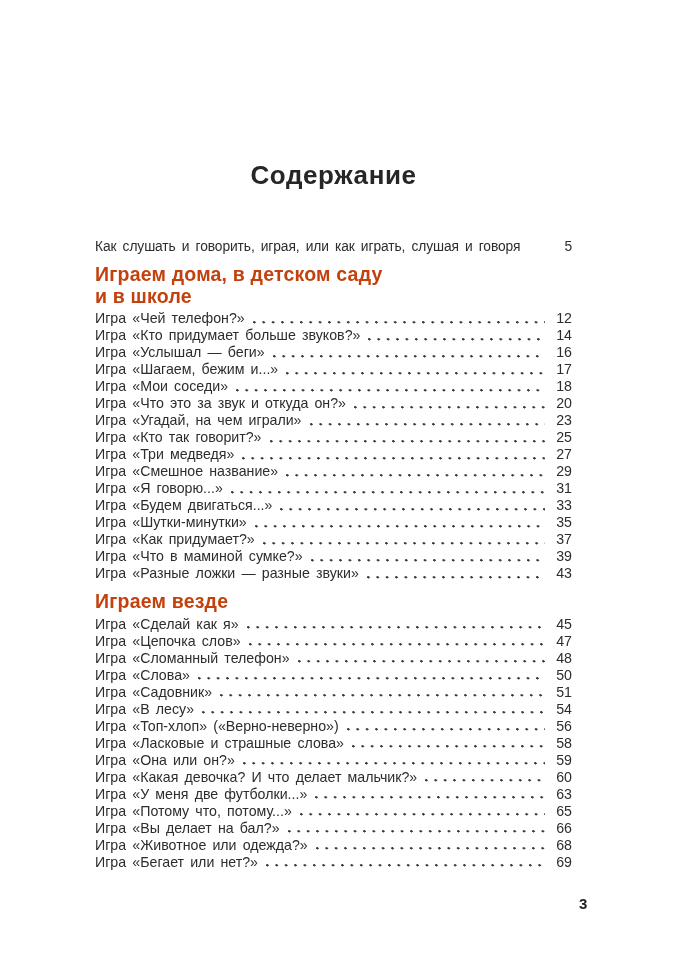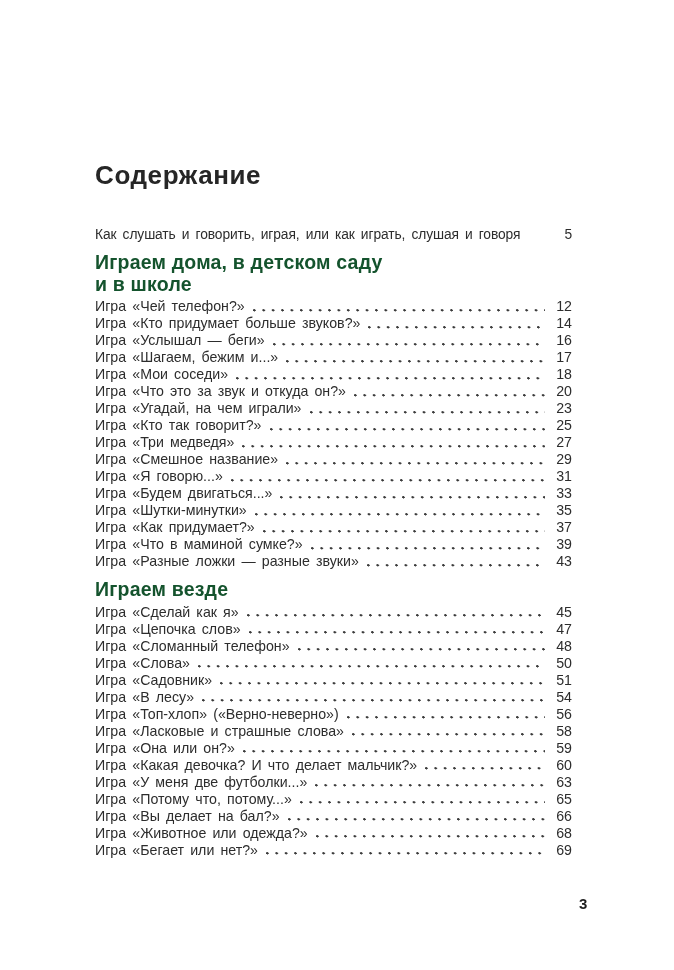--- a/index.html
+++ b/index.html
@@ -15,43 +15,44 @@
   .content {
     position: absolute;
     left: 95px;
     top: 0;
     width: 477px;
     padding-top: 160px;
     box-sizing: border-box;
   }
   .title {
     margin: 0;
+    text-align: center;
     font-size: 26px;
     line-height: 30px;
     font-weight: 700;
     letter-spacing: 0.6px;
     color: #262626;
   }
   .intro-row {
     display: flex;
     align-items: baseline;
-    margin-top: 36px;
+    margin-top: 48px;
     font-size: 13.8px;
     line-height: 17px;
     word-spacing: 2.4px;
     letter-spacing: -0.1px;
   }
   .intro-row .t { flex: 1 1 auto; min-width: 0; white-space: nowrap; overflow: hidden; }
   .intro-row .p { min-width: 22px; text-align: right; padding-left: 6px; }
   .section-heading {
     margin: 9px 0 3px 0;
     font-size: 19.5px;
     line-height: 21.5px;
     font-weight: 700;
-    color: #14532d;
+    color: #c2410c;
     letter-spacing: 0.2px;
   }
   .section-heading .hl { display: block; }
   .section:first-child .section-heading { margin-top: 9px; }
   .entries { margin-top: 2px; }
   .row {
     display: flex;
     align-items: baseline;
     font-size: 14.2px;
     line-height: 17px;

